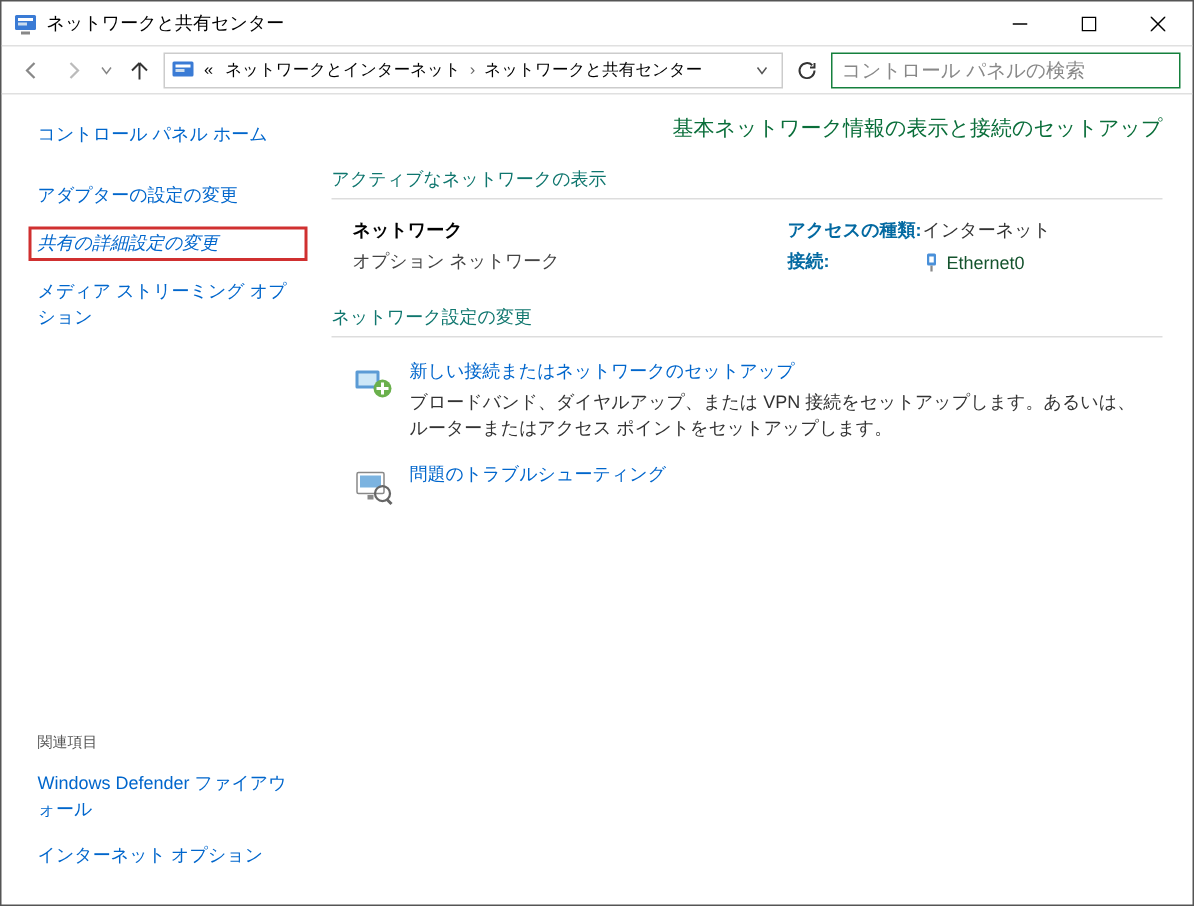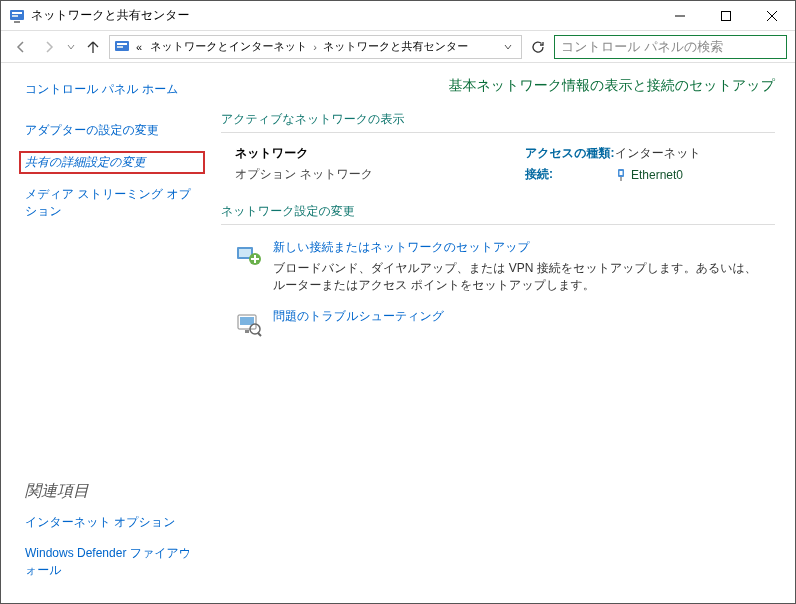--- a/index.html
+++ b/index.html
@@ -21,21 +21,21 @@
     .breadcrumb-dropdown { width: 18px; display:flex; justify-content:center; color:#555; }
     .refresh-btn { width: 24px; height: 24px; display: flex; align-items: center; justify-content: center; color: #333; cursor: pointer; border:1px solid transparent; }
     .search-box { width: 233px; height: 24px; border: 1px solid #15803d; padding: 0 6px; font-size: 13px; color: #888; display:flex; align-items:center; }
     
     .content { display: flex; height: calc(100% - 62px); }
     
     .sidebar { width: 210px; padding: 18px 10px 10px 24px; display: flex; flex-direction: column; }
     .sidebar-link { color: #0066cc; font-size: 12px; margin-bottom: 14px; cursor: pointer; }
     .sidebar-link.highlighted { border: 2px solid #d03030; padding: 1px 4px; margin-left: -6px; margin-right: -4px; margin-bottom: 12px; margin-top:-2px;font-style:italic; }
     .sidebar-spacer { flex: 1; }
-    .sidebar-section-title { color: #555; font-size: 16px; margin-bottom: 12px; font-style: italic; }
+    .sidebar-section-title { color: #555; font-size: 10px; margin-bottom: 12px; }
     
     .main { flex: 1; padding: 14px 20px 10px 10px; }
     .main-heading { color: #0a6e3a; font-size: 14px; margin-bottom: 16px; text-align: right; }
     .section-title { color: #0f766e; font-size: 12px; padding-bottom: 4px; border-bottom: 1px solid #ddd; margin-bottom: 10px; }
     
     .active-net { display: flex; padding: 2px 10px 16px 14px; gap: 44px; }
     .active-net-left { flex: 1; }
     .net-name { font-weight: bold; font-size: 12px; margin-bottom: 4px; }
     .net-type { font-size: 12px; color: #444; }
     .active-net-right { width: 240px; font-size: 12px; }
@@ -138,22 +138,22 @@
 
 <div class="content">
   <div class="sidebar">
     <div class="sidebar-link">コントロール パネル ホーム</div>
     <div style="height:10px"></div>
     <div class="sidebar-link">アダプターの設定の変更</div>
     <div class="sidebar-link highlighted">共有の詳細設定の変更</div>
     <div class="sidebar-link">メディア ストリーミング オプション</div>
     <div class="sidebar-spacer"></div>
     <div class="sidebar-section-title">関連項目</div>
+    <div class="sidebar-link">Windows Defender ファイアウォール</div>
     <div class="sidebar-link">インターネット オプション</div>
-    <div class="sidebar-link">Windows Defender ファイアウォール</div>
   </div>
 
   <div class="main">
     <div class="main-heading">基本ネットワーク情報の表示と接続のセットアップ</div>
 
     <div class="section-title">アクティブなネットワークの表示</div>
     <div class="active-net">
       <div class="active-net-left">
         <div class="net-name">ネットワーク</div>
         <div class="net-type">オプション ネットワーク</div>

